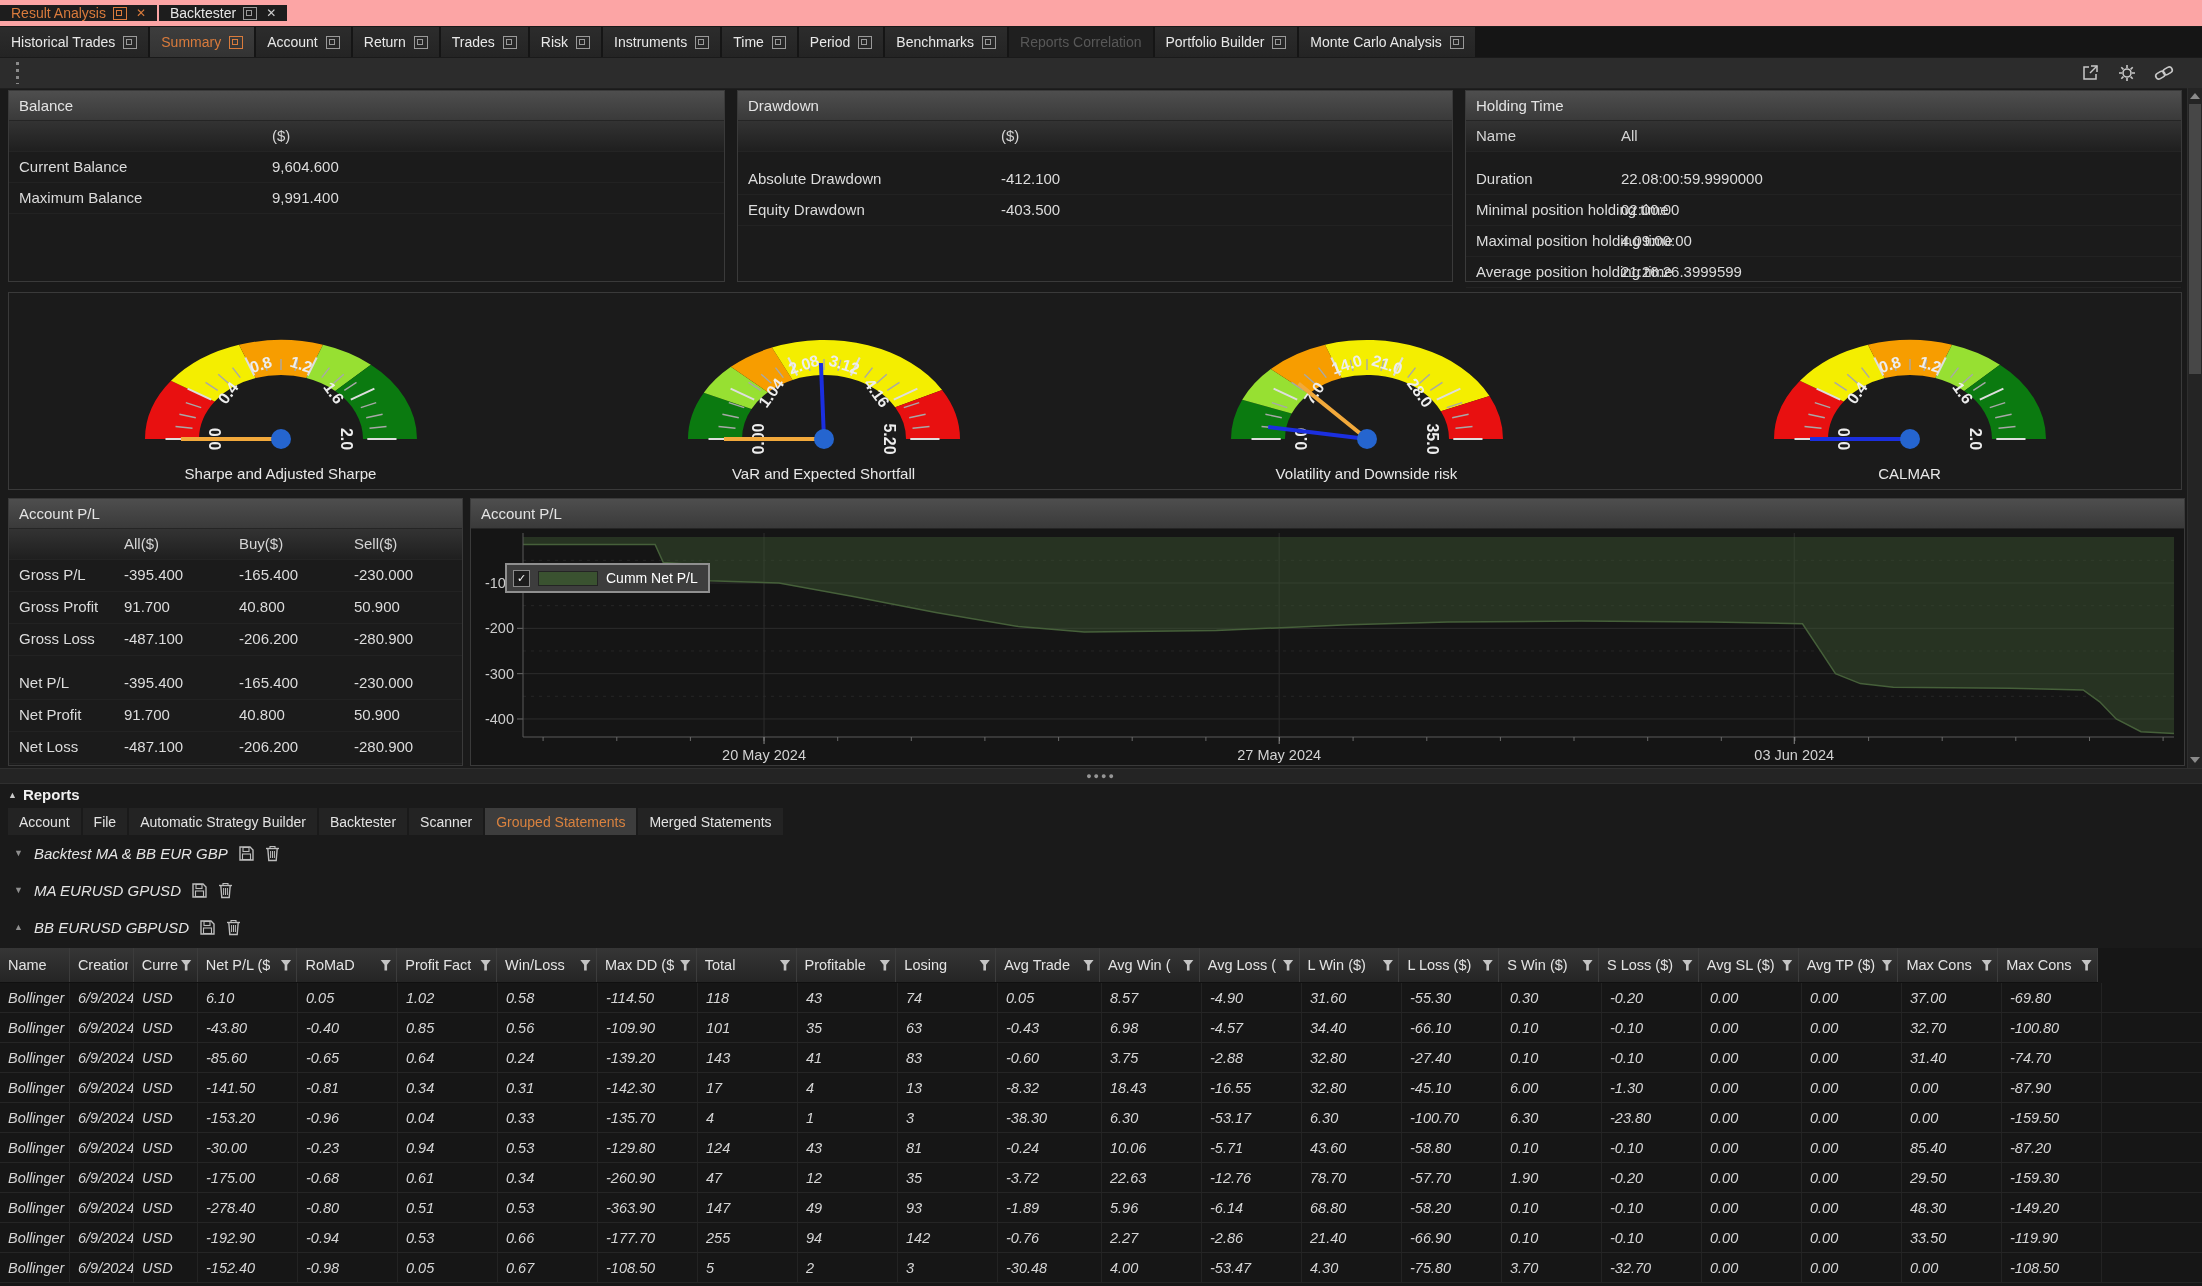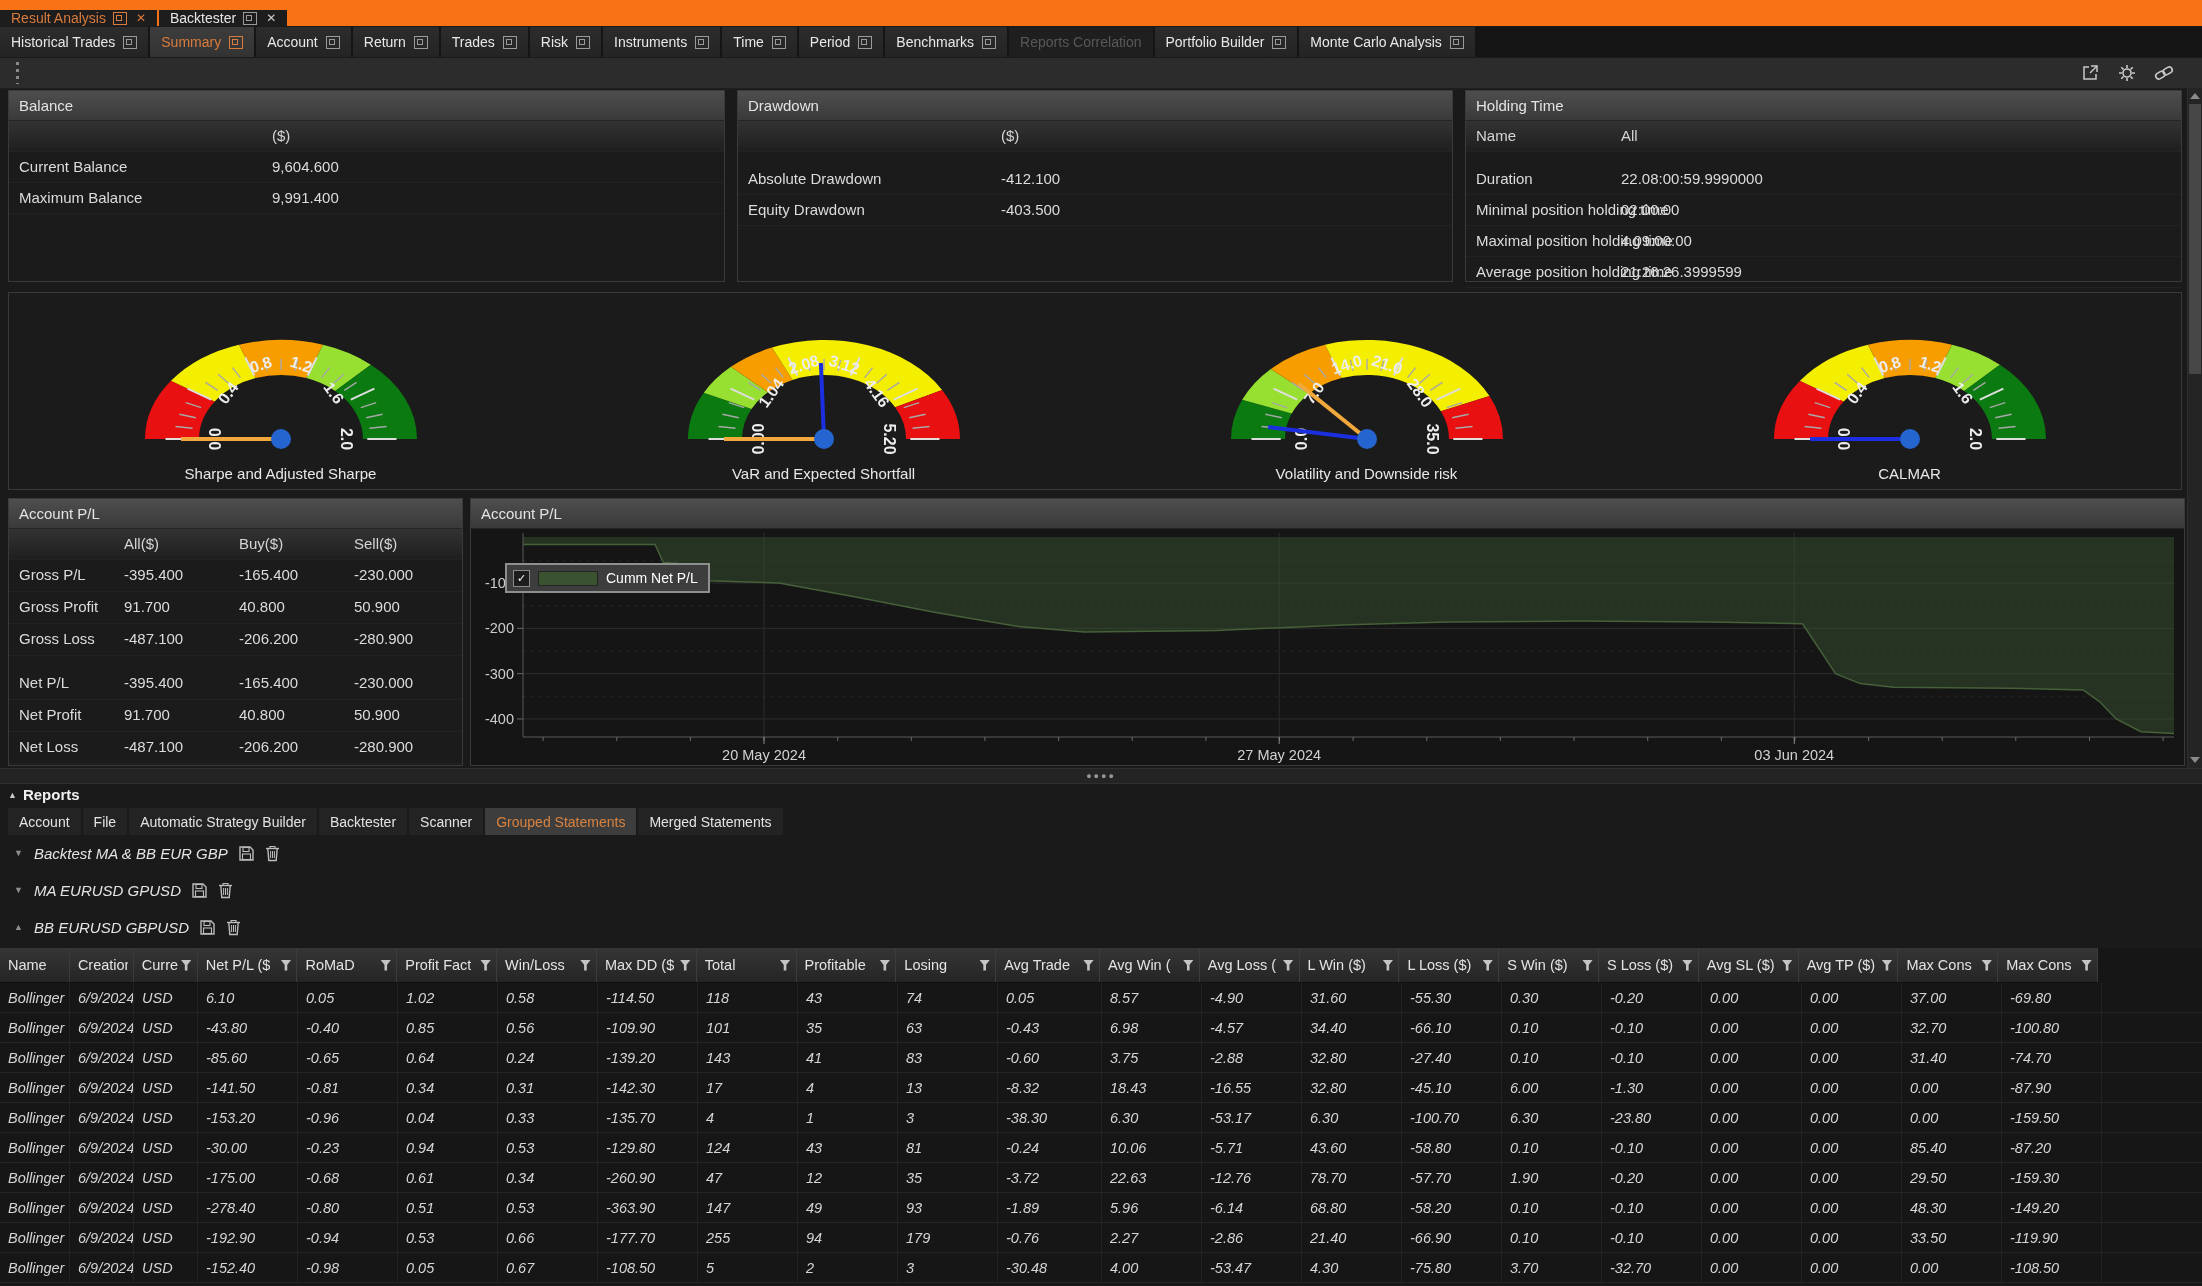--- a/index.html
+++ b/index.html
@@ -1,21 +1,21 @@
 <!DOCTYPE html>
 <html><head>
 <meta charset="utf-8">
 <style>
   html,body{margin:0;padding:0;}
   body{width:2202px;height:1286px;overflow:hidden;background:#1a1a1a;
        font-family:"Liberation Sans",sans-serif;position:relative;color:#d8d8d8;}
   .app{position:absolute;inset:0;}
 
   
-  .wintabs{position:absolute;left:0;top:0;right:0;height:26px;background:#f97316;display:flex;align-items:flex-end;}
+  .wintabs{position:absolute;left:0;top:0;right:0;height:26px;background:#fca5a5;display:flex;align-items:center;}
   .wintab{display:flex;align-items:center;gap:7px;padding:0 11px;background:#1d1d1d;margin-right:2px;font-size:14px;color:#e6e6e6;cursor:default;}
   .wintab.active{color:#d97b3c;}
   .closex{font-size:12px;color:#cfcfcf;margin-left:2px;}
   .wintab.active .closex{color:#d97b3c;}
   .popicon{width:12px;height:11px;border:1px solid #9a9a9a;position:relative;display:inline-block;background:transparent;}
   .popicon::after{content:"";position:absolute;left:2px;top:2px;width:4px;height:4px;border:1px solid #9a9a9a;}
   .popicon.orange{border-color:#d97b3c;}
   .popicon.orange::after{border-color:#d97b3c;}
 
   
@@ -904,21 +904,21 @@
           <div class="st-cell" style="width:70px">Bollinger</div>
           <div class="st-cell" style="width:64px">6/9/2024</div>
           <div class="st-cell" style="width:64px">USD</div>
           <div class="st-cell" style="width:100px">-192.90</div>
           <div class="st-cell" style="width:100px">-0.94</div>
           <div class="st-cell" style="width:100px">0.53</div>
           <div class="st-cell" style="width:100px">0.66</div>
           <div class="st-cell" style="width:100px">-177.70</div>
           <div class="st-cell" style="width:100px">255</div>
           <div class="st-cell" style="width:100px">94</div>
-          <div class="st-cell" style="width:100px">179</div>
+          <div class="st-cell" style="width:100px">142</div>
           <div class="st-cell" style="width:104px">-0.76</div>
           <div class="st-cell" style="width:100px">2.27</div>
           <div class="st-cell" style="width:100px">-2.86</div>
           <div class="st-cell" style="width:100px">21.40</div>
           <div class="st-cell" style="width:100px">-66.90</div>
           <div class="st-cell" style="width:100px">0.10</div>
           <div class="st-cell" style="width:100px">-0.10</div>
           <div class="st-cell" style="width:100px">0.00</div>
           <div class="st-cell" style="width:100px">0.00</div>
           <div class="st-cell" style="width:100px">33.50</div>

